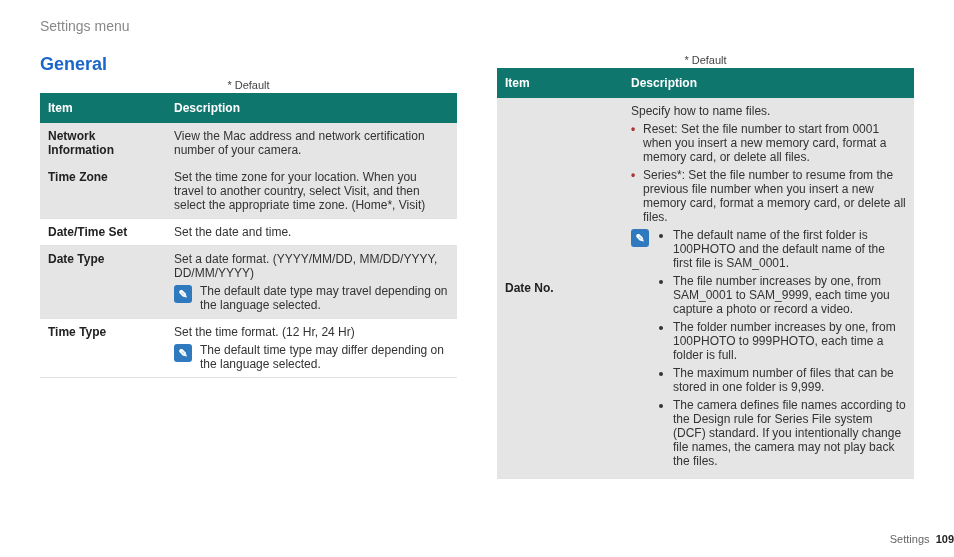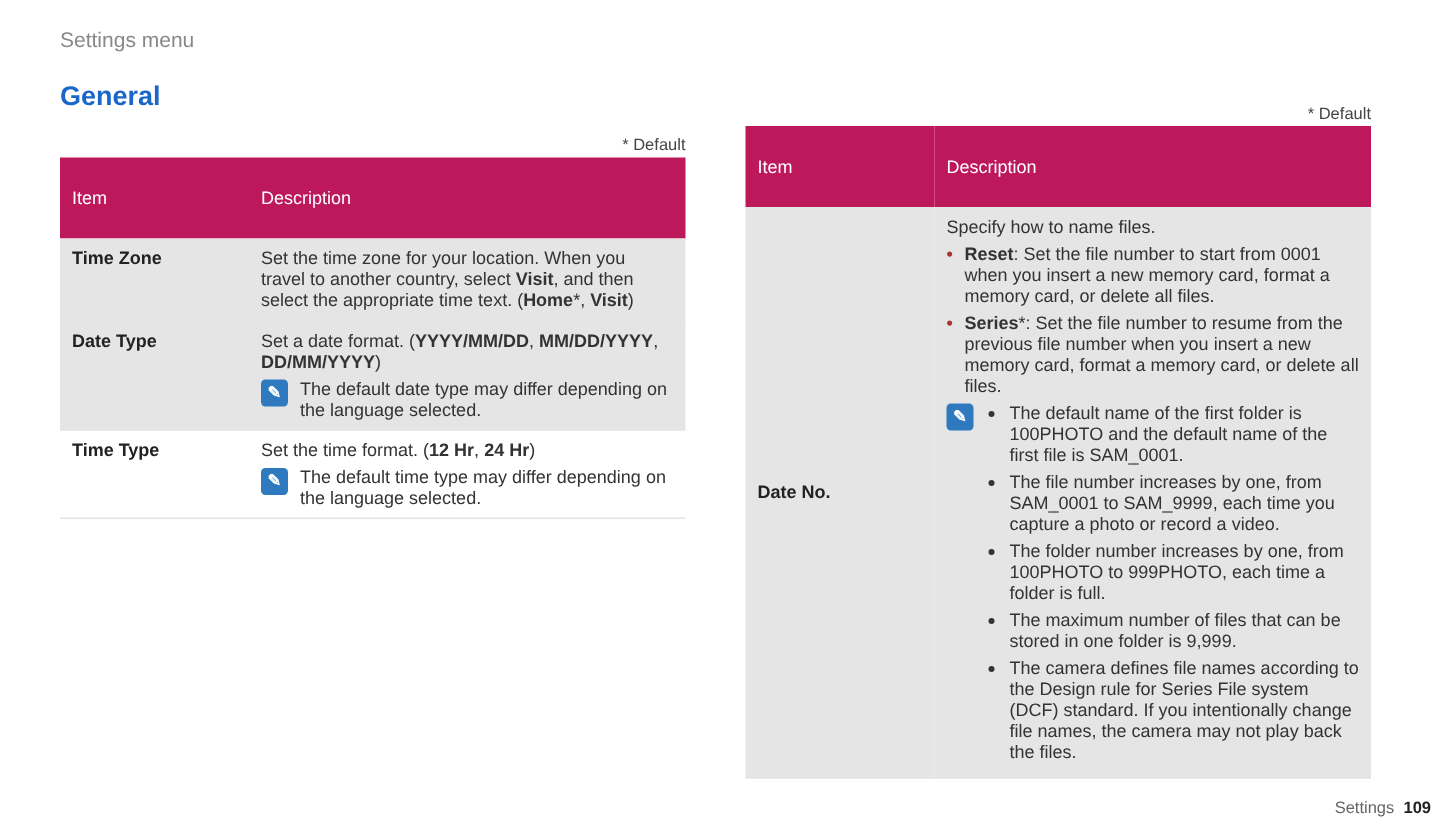--- a/index.html
+++ b/index.html
@@ -27,37 +27,37 @@
     font-size: 14px;
     margin-bottom: 20px;
   }
   h2.section {
     color: #1a66c9;
     font-size: 18px;
     font-weight: 600;
     margin: 0 0 4px 0;
   }
   .default-note {
-    text-align: right;
+    text-align: center;
     font-size: 11px;
     color: #444;
-    margin: 16px 0 2px 0;
+    margin: 0 0 2px 0;
   }
   table.settings {
     width: 100%;
     border-collapse: collapse;
     font-size: 12px;
     table-layout: fixed;
   }
   table.settings th {
-    background: #be185d;
+    background: #0f766e;
     color: #fff;
-    font-weight: 400;
+    font-weight: 700;
     text-align: left;
-    padding: 20px 8px;
+    padding: 8px 8px;
     font-size: 12px;
   }
   table.settings th.col-item { width: 110px; }
   table.settings td {
     padding: 6px 8px;
     vertical-align: top;
     border-bottom: 1px solid #e3e3e3;
   }
   table.settings tr.shade td {
     background: #e5e5e5;
@@ -109,21 +109,21 @@
   .desc-bullets li::before {
     content: "•";
     position: absolute;
     left: 0;
     color: #a33;
     font-weight: bold;
   }
   .note-list li {
     margin-bottom: 4px;
   }
-  strong { font-weight: 700; }
+  strong { font-weight: 400; }
   .footer {
     position: absolute;
     bottom: 12px;
     left: 0;
     right: 0;
     text-align: right;
     font-size: 11px;
     color: #666;
   }
   .footer .pg { font-weight: 700; color: #222; }
@@ -140,34 +140,42 @@
     <div class="default-note">* Default</div>
     <table class="settings">
       <thead>
         <tr>
           <th class="col-item">Item</th>
           <th>Description</th>
         </tr>
       </thead>
       <tbody>
         <tr class="shade">
+          <td class="item">Network Information</td>
+          <td>View the Mac address and network certification number of your camera.</td>
+        </tr>
+        <tr class="shade">
           <td class="item">Time Zone</td>
           <td>
-            <span>Set the time zone for your location. When you travel to another country, select </span><strong>Visit</strong><span>, and then select the appropriate time text. (</span><strong>Home</strong><span>*, </span><strong>Visit</strong><span>)</span>
-          </td>
+            <span>Set the time zone for your location. When you travel to another country, select </span><strong>Visit</strong><span>, and then select the appropriate time zone. (</span><strong>Home</strong><span>*, </span><strong>Visit</strong><span>)</span>
+          </td>
+        </tr>
+        <tr>
+          <td class="item">Date/Time Set</td>
+          <td>Set the date and time.</td>
         </tr>
         <tr class="shade">
           <td class="item">Date Type</td>
           <td>
             <div>
               <span>Set a date format. (</span><strong>YYYY/MM/DD</strong><span>, </span><strong>MM/DD/YYYY</strong><span>, </span><strong>DD/MM/YYYY</strong><span>)</span>
             </div>
             <div class="note-row">
               <div class="note-icon">✎</div>
-              <div class="note-single">The default date type may differ depending on the language selected.</div>
+              <div class="note-single">The default date type may travel depending on the language selected.</div>
             </div>
           </td>
         </tr>
         <tr>
           <td class="item">Time Type</td>
           <td>
             <div>
               <span>Set the time format. (</span><strong>12 Hr</strong><span>, </span><strong>24 Hr</strong><span>)</span>
             </div>
             <div class="note-row">

